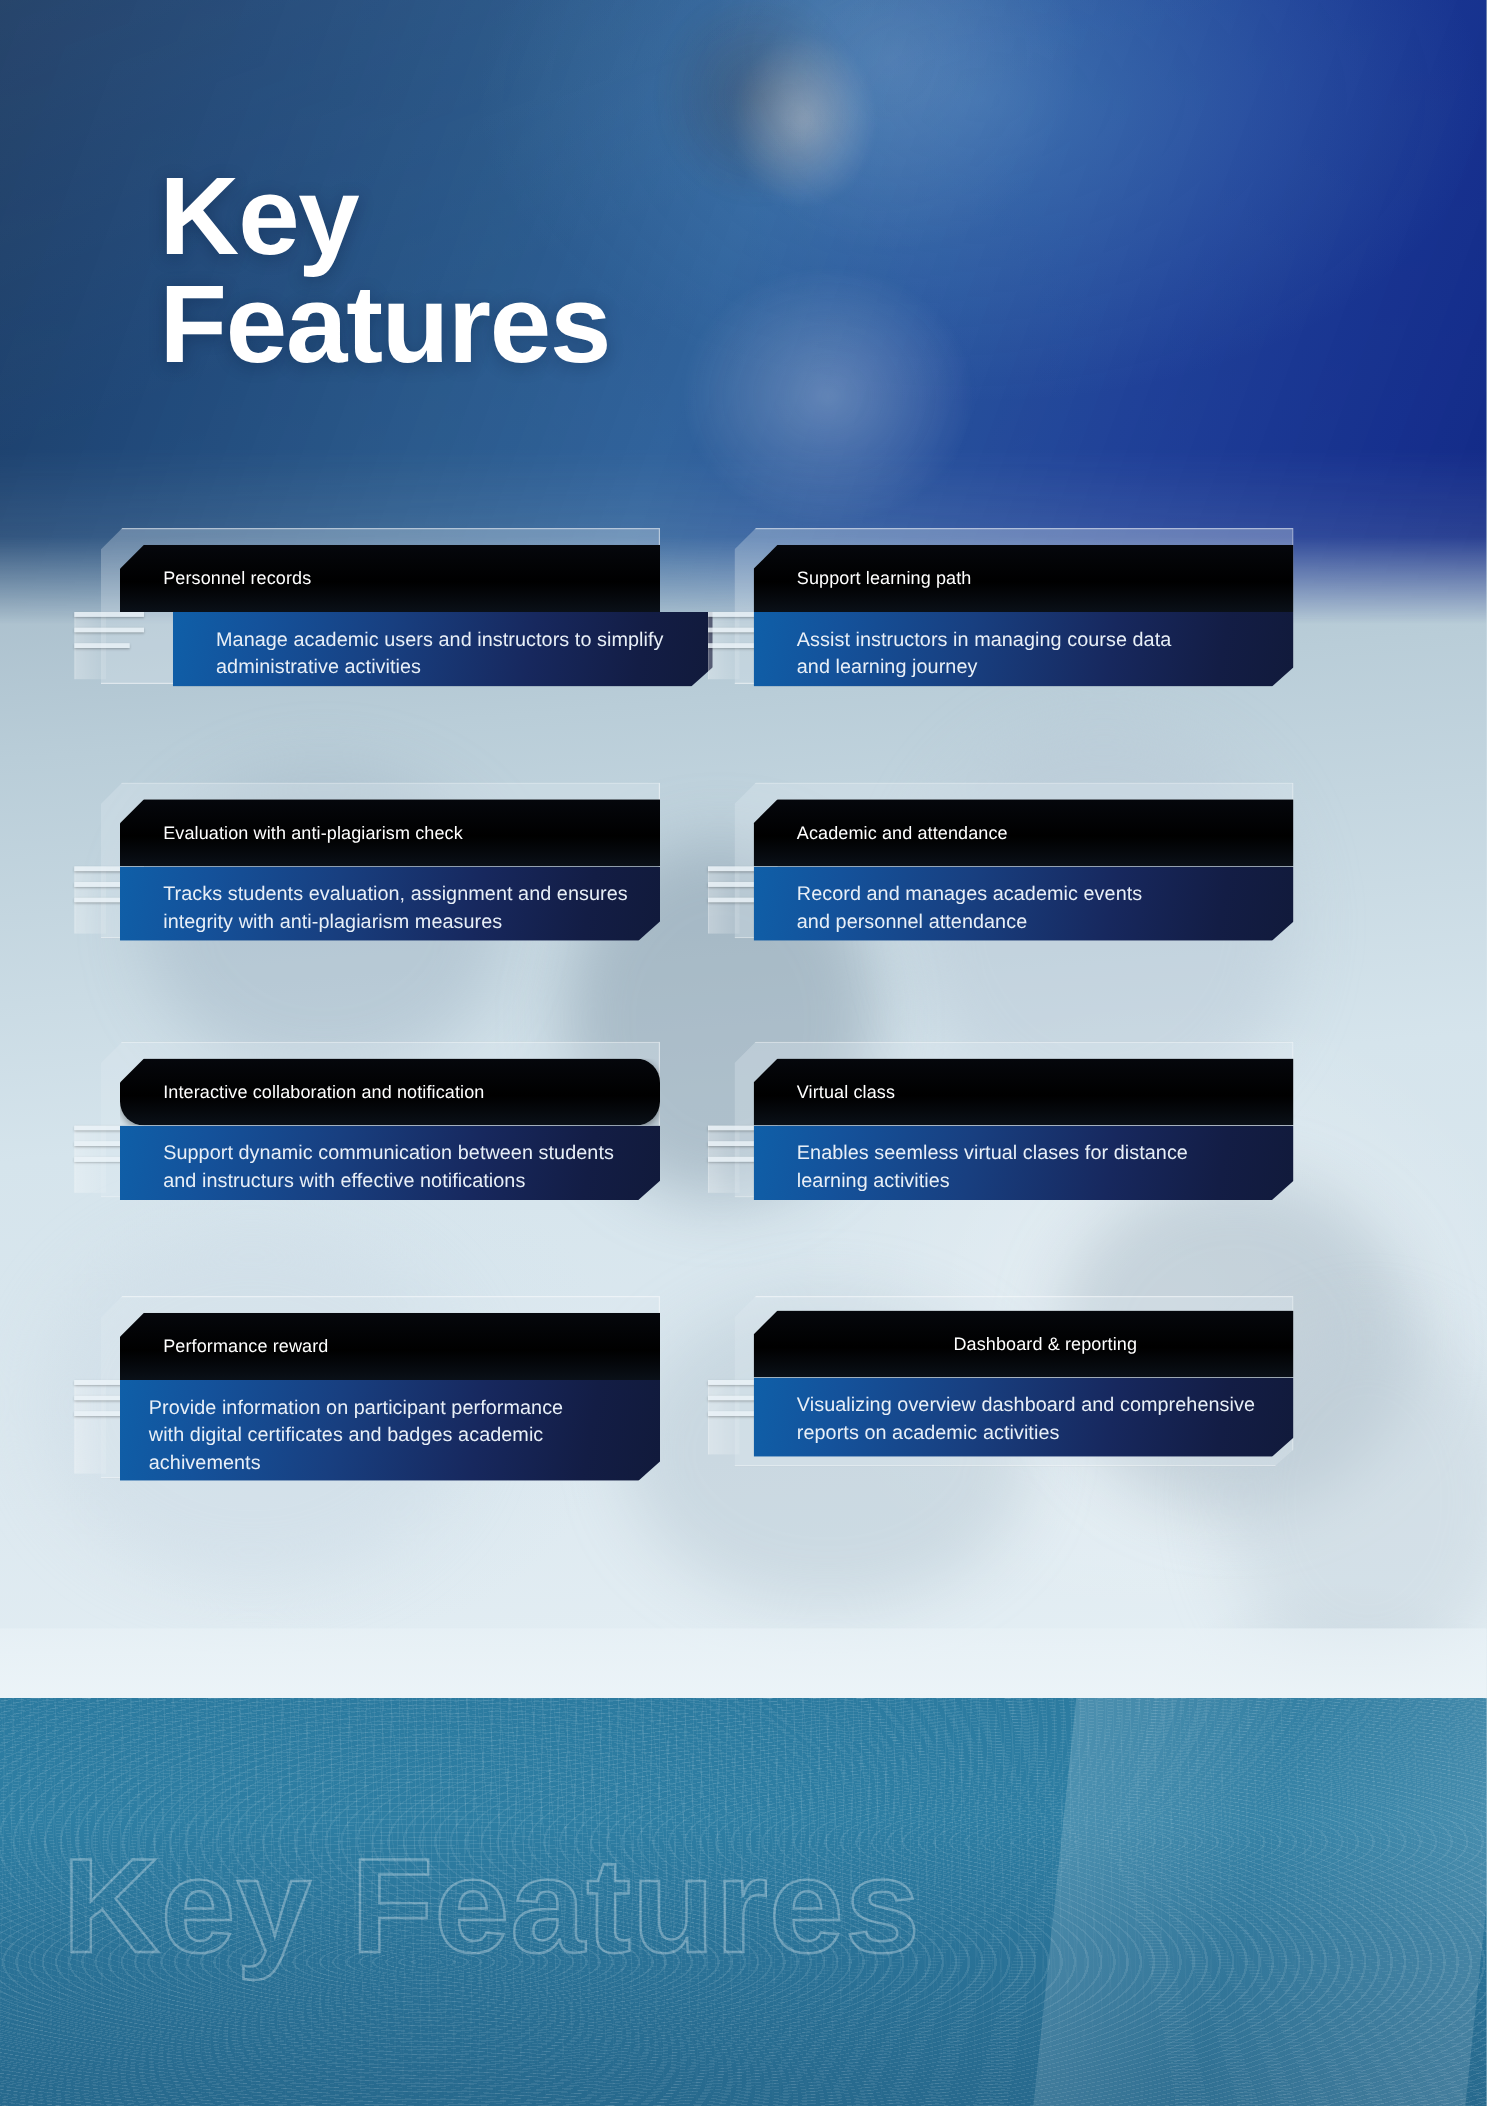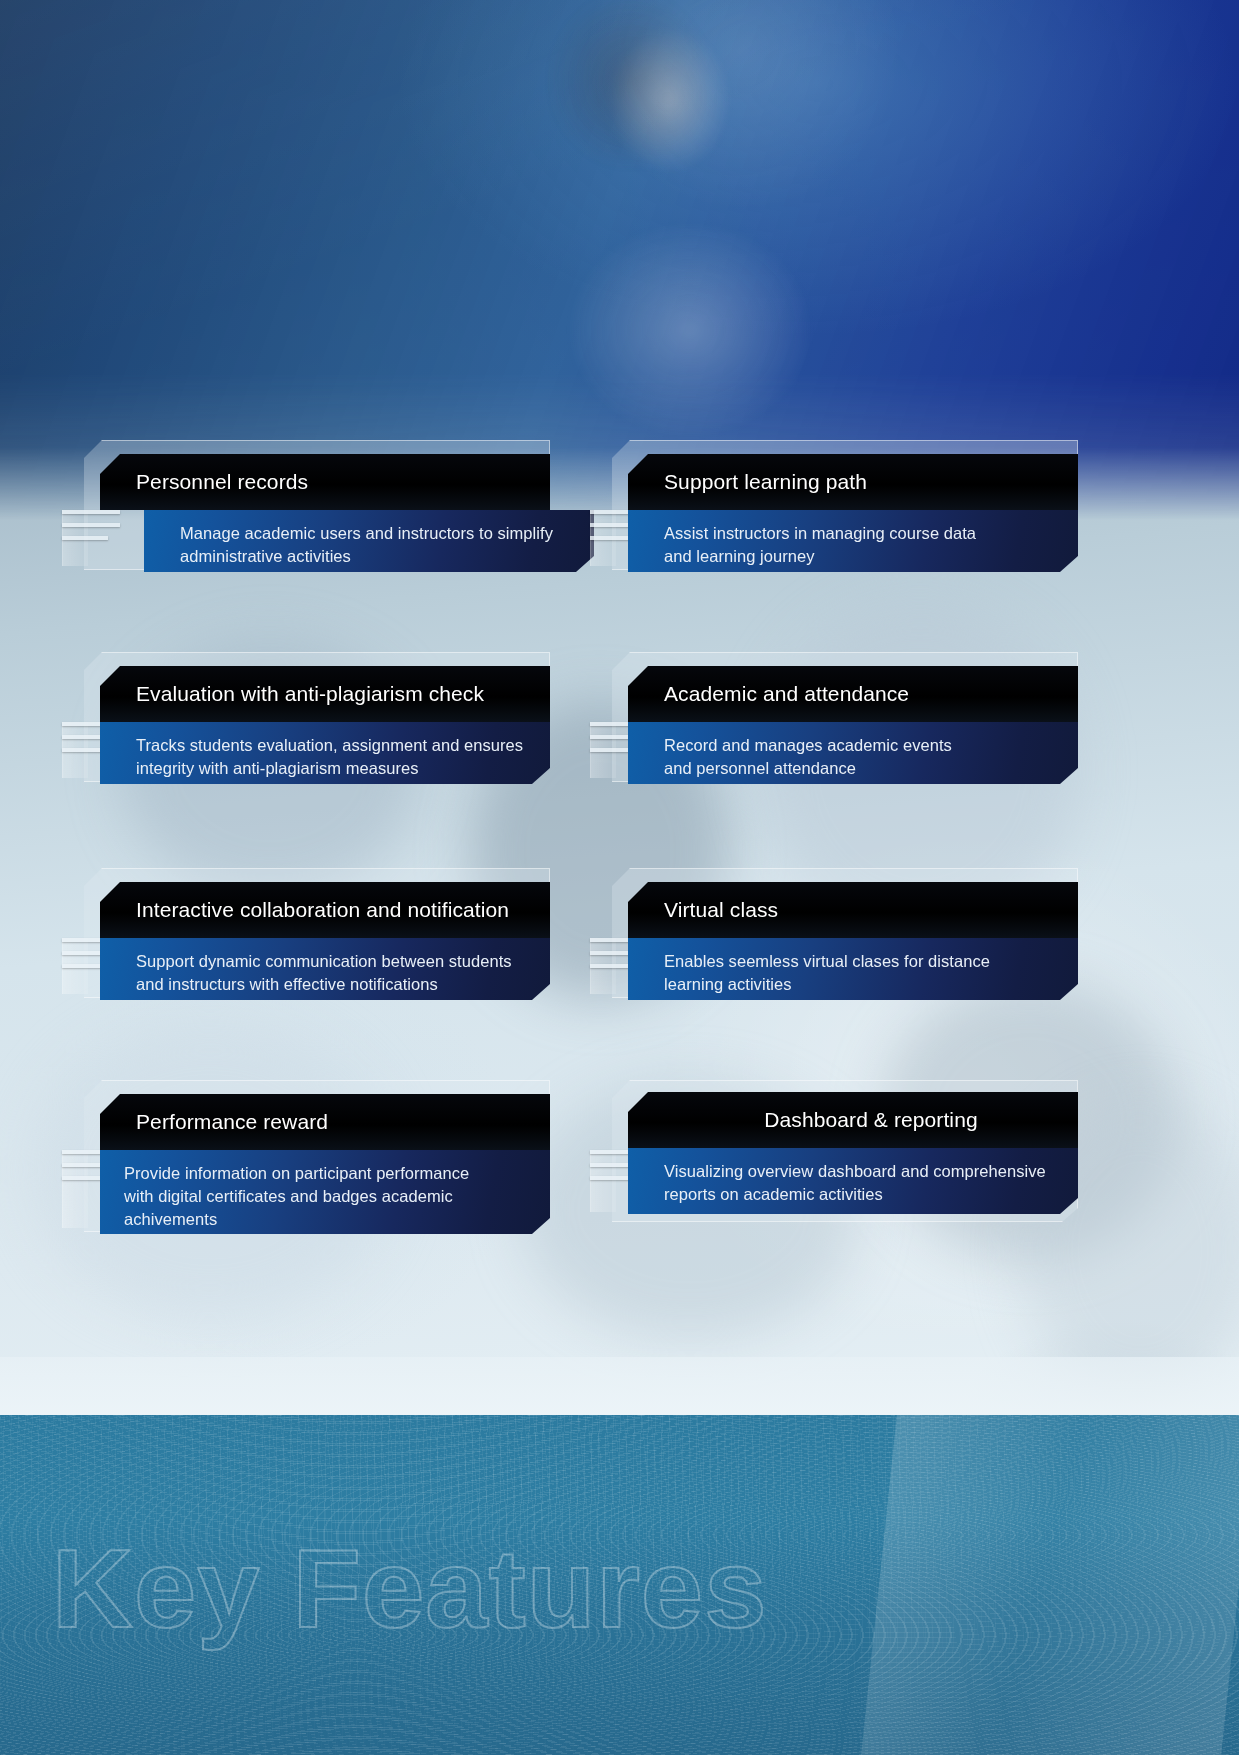--- a/index.html
+++ b/index.html
@@ -159,21 +159,21 @@
     width: 450px;
     height: 56px;
     background: linear-gradient(to bottom, #05070c 0%, #000000 55%, #0a1018 100%);
     clip-path: polygon(20px 0, 100% 0, 100% 100%, 0 100%, 0 20px);
     display: flex;
     align-items: center;
     box-shadow: 0 2px 6px rgba(0,0,0,0.35);
   }
   .card-head-text {
     color: #ffffff;
-    font-size: 21px;
+    font-size: 15px;
     font-weight: 400;
     padding-left: 36px;
     letter-spacing: 0.1px;
     white-space: nowrap;
   }
 
   
   .card-body {
     position: absolute;
     left: 38px;
@@ -270,20 +270,22 @@
       <i style="left:30px;   top:1020px; width:360px; height:300px; background:rgba(205,220,230,0.50);"></i>
       <i style="left:520px;  top:1080px; width:340px; height:260px; background:rgba(160,178,192,0.30);"></i>
       <i style="left:1020px; top:1100px; width:240px; height:300px; background:rgba(190,205,215,0.40);"></i>
     </div>
   </div>
 
   <div class="hero-overlay">
     <div class="hero-figure"></div>
   </div>
 
+  <div class="title">Key
+Features</div>
 
   <div class="grid">
 
     <div class="card col1" style="top:440px;">
       <div class="card-frame" style="top:0; height:130px;"></div>
       <div class="ticks-plate" style="top:70px; height:56px;"></div>
       <div class="ticks" style="top:70px;">
         <span></span>
           <span></span>
           <span></span>
@@ -349,21 +351,21 @@
     </div>
 
     <div class="card col1" style="top:868px;">
       <div class="card-frame" style="top:0; height:130px;"></div>
       <div class="ticks-plate" style="top:70px; height:56px;"></div>
       <div class="ticks" style="top:70px;">
         <span></span>
           <span></span>
           <span></span>
       </div>
-      <div class="card-head" style="top:14px;">
+      <div class="card-head" style="top:14px;border-radius:20px;">
         <div class="card-head-text">Interactive collaboration and notification</div>
       </div>
       <div class="card-body" style="top:70px; height:62px;">
         <div class="card-body-text">Support dynamic communication between students
 and instructurs with effective notifications</div>
       </div>
     </div>
 
     <div class="card col2" style="top:868px;">
       <div class="card-frame" style="top:0; height:130px;"></div>

